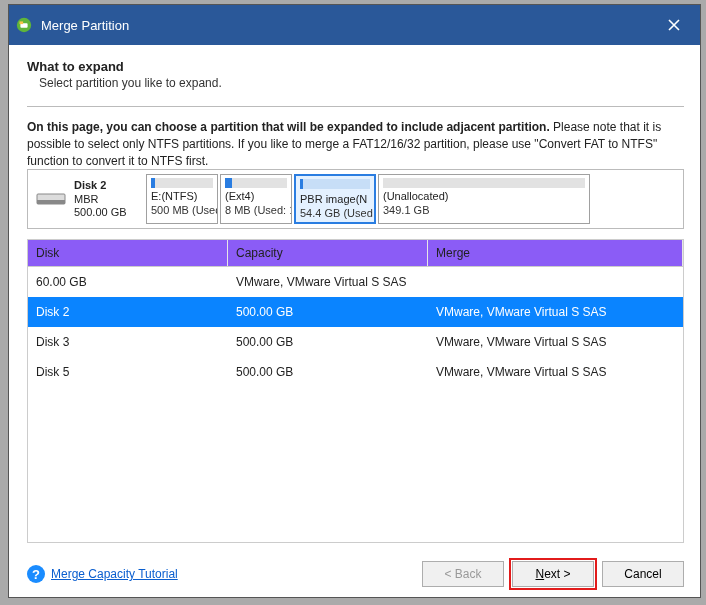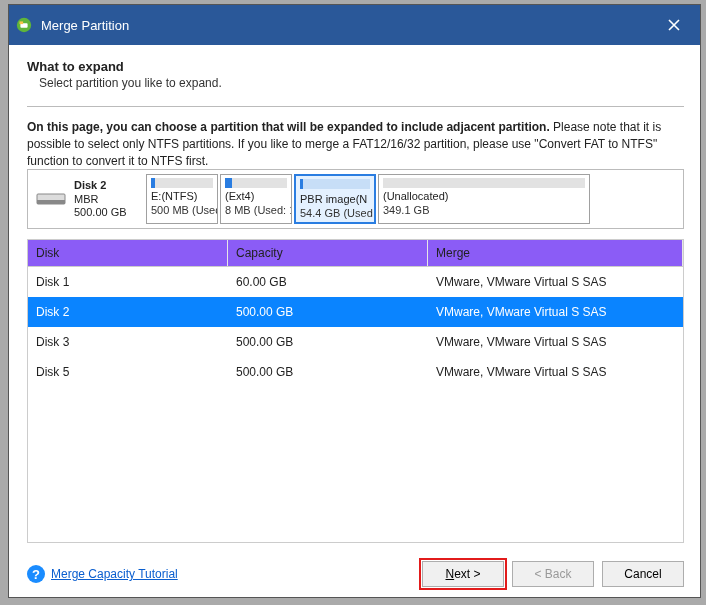--- a/index.html
+++ b/index.html
@@ -124,21 +124,20 @@
     </div>
 
     <div class="table">
       <div class="thead">
         <div class="th col-disk">Disk</div>
         <div class="th col-cap">Capacity</div>
         <div class="th col-model">Merge</div>
       </div>
       <div class="tbody" id="tbody">
           <div class="trow">
-            <div class="td col-disk">Disk 1</div>
             <div class="td col-cap">60.00 GB</div>
             <div class="td col-model">VMware, VMware Virtual S SAS</div>
           </div>
           <div class="trow selected">
             <div class="td col-disk">Disk 2</div>
             <div class="td col-cap">500.00 GB</div>
             <div class="td col-model">VMware, VMware Virtual S SAS</div>
           </div>
           <div class="trow">
             <div class="td col-disk">Disk 3</div>
@@ -152,18 +151,18 @@
           </div>
         </div>
     </div>
 
     <div class="footer">
       <div class="help">
         <span class="help-icon">?</span>
         <a>Merge Capacity Tutorial</a>
       </div>
       <div class="spacer"></div>
+      <button class="btn" disabled="">&lt; Back</button>
       <button class="btn btn-highlight"><span class="mnemonic">N</span><span>ext &gt;</span></button>
-      <button class="btn" disabled="">&lt; Back</button>
       <button class="btn">Cancel</button>
     </div>
   </div>
 </div>
 
 </body></html>

